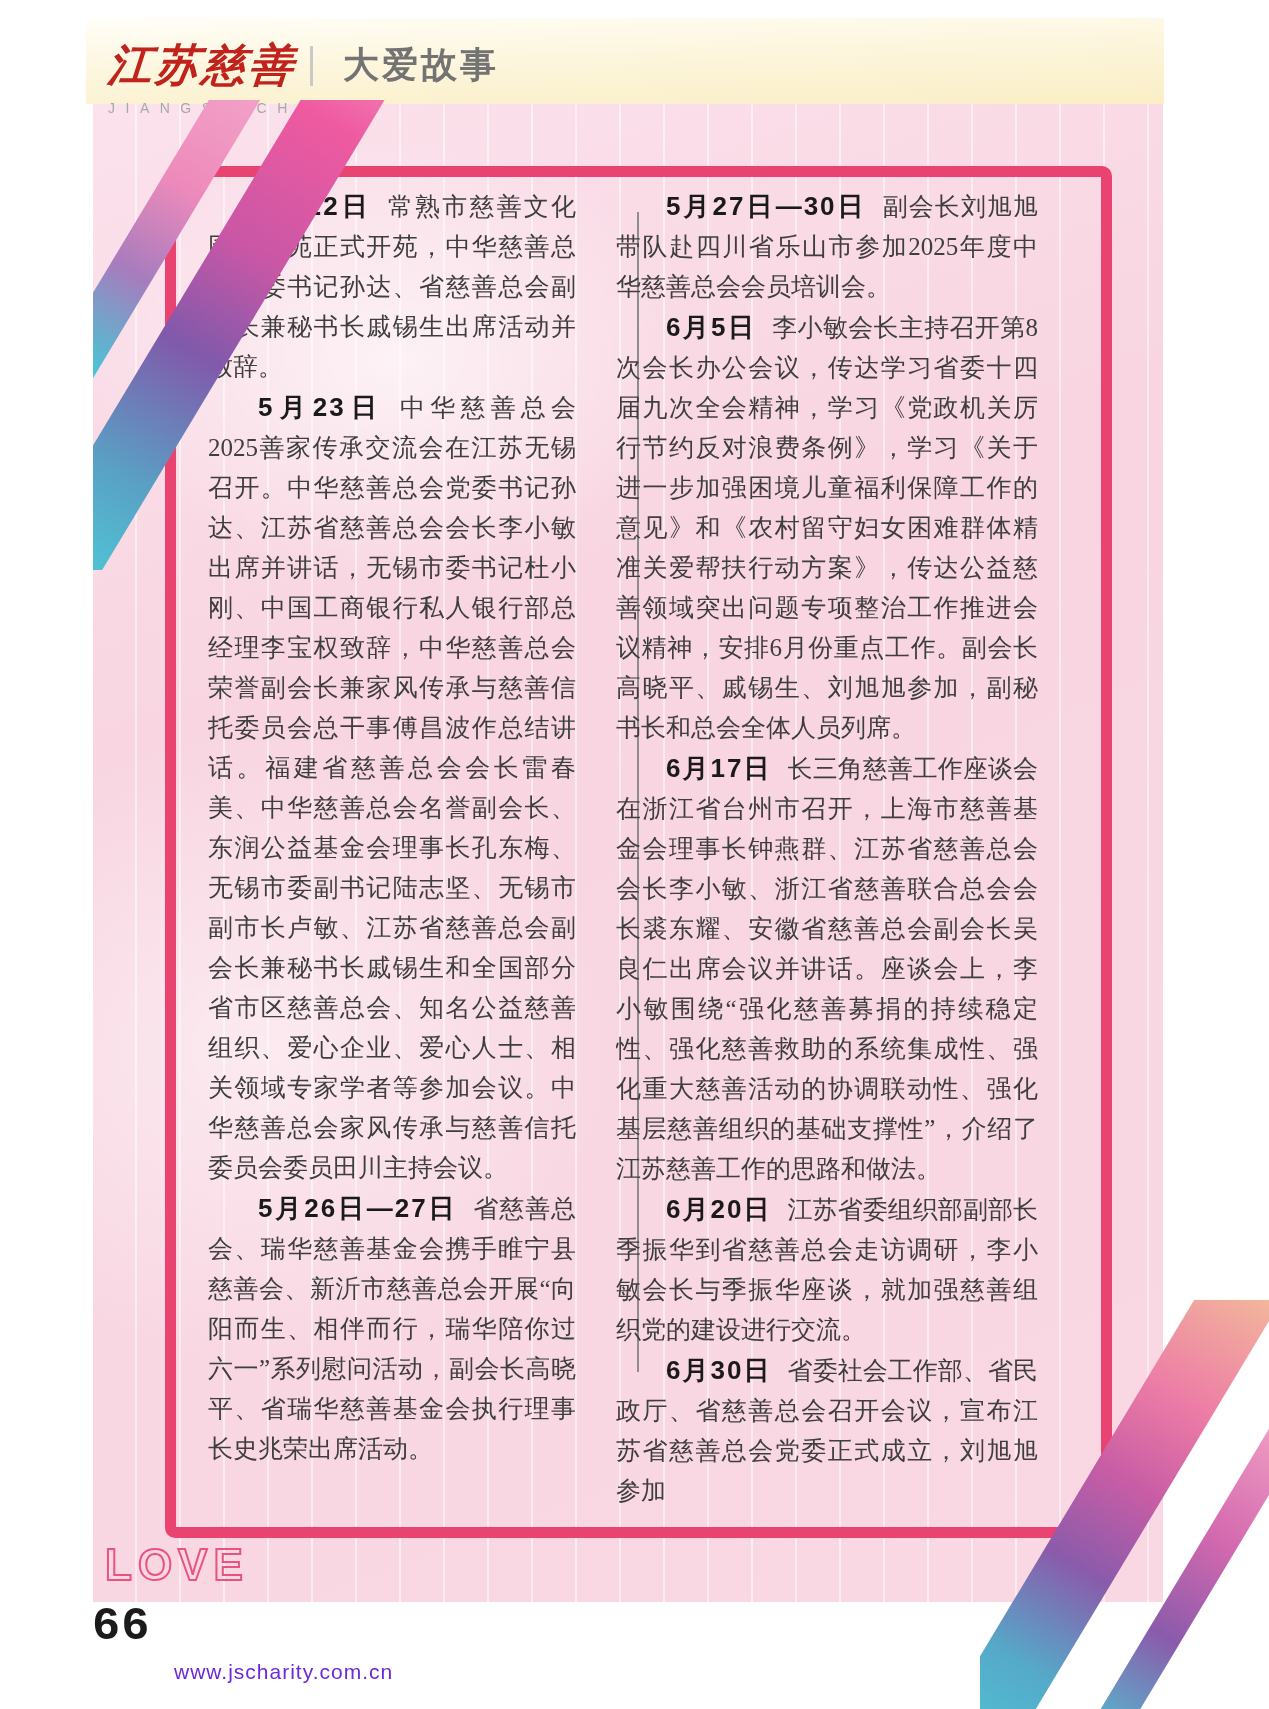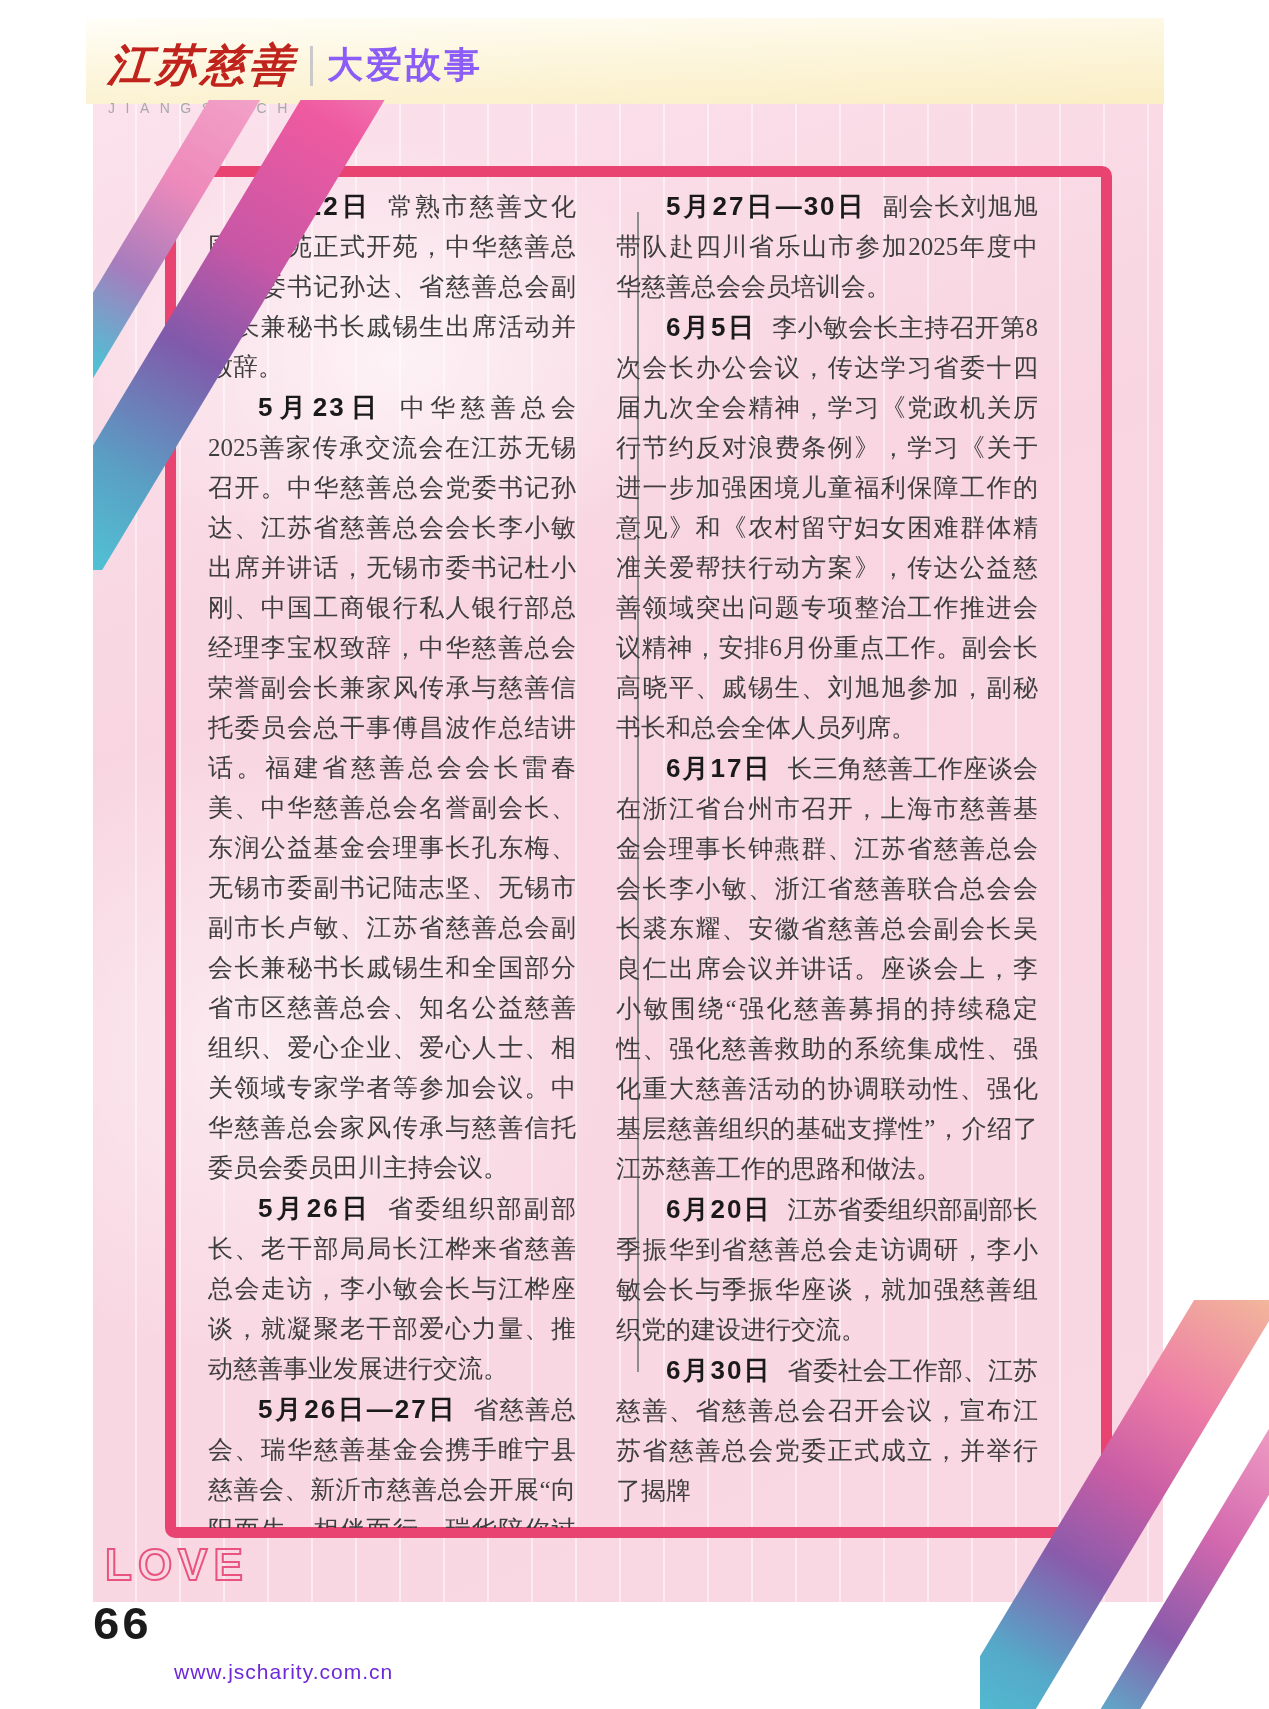--- a/index.html
+++ b/index.html
@@ -13,21 +13,21 @@
     background:linear-gradient(178deg,#fffef8 0%,#fdf6de 45%,#faeec5 100%);
     z-index:3;
   }
   .logo{position:absolute;left:108px;top:36px;z-index:4;}
   .logo-row{display:flex;align-items:center;gap:14px;}
   .logo-cn{
     font-family:"Liberation Serif", serif;font-style:italic;font-weight:bold;
     font-size:44px;color:#c0231c;letter-spacing:3px;transform:skewX(-4deg);
   }
   .logo-sep{width:3px;height:40px;background:#c9c9c9;}
-  .logo-section{font-size:36px;font-weight:bold;color:#8b5cf6;letter-spacing:3px;}
+  .logo-section{font-size:36px;font-weight:bold;color:#737373;letter-spacing:3px;margin-left:16px;}
   .logo-en{margin-top:5px;font-size:14px;color:#a8a8a8;letter-spacing:10.5px;}
   
   .panel{
     position:absolute;left:93px;top:100px;width:1070px;height:1502px;z-index:1;
     background:
       radial-gradient(ellipse 430px 320px at 300px 260px, rgba(255,255,255,.65), rgba(255,255,255,0) 70%),
       radial-gradient(ellipse 520px 460px at 170px 950px, rgba(255,255,255,.5), rgba(255,255,255,0) 70%),
       repeating-linear-gradient(90deg, rgba(255,255,255,0) 0 42px, rgba(255,255,255,.5) 42px 44px),
       linear-gradient(160deg,#fbe2ec 0%,#f8d5e1 35%,#f9d8e3 100%);
   }
@@ -102,29 +102,28 @@
 
 <div class="panel"></div>
 
 <div class="frame"></div>
 
 <div class="col-divider"></div>
 
 <div class="col col-left">
     <p class="para"><b class="date">5月22日</b><span>常熟市慈善文化园言子苑正式开苑，中华慈善总会党委书记孙达、省慈善总会副会长兼秘书长戚锡生出席活动并致辞。</span></p>
     <p class="para"><b class="date">5月23日</b><span>中华慈善总会2025善家传承交流会在江苏无锡召开。中华慈善总会党委书记孙达、江苏省慈善总会会长李小敏出席并讲话，无锡市委书记杜小刚、中国工商银行私人银行部总经理李宝权致辞，中华慈善总会荣誉副会长兼家风传承与慈善信托委员会总干事傅昌波作总结讲话。福建省慈善总会会长雷春美、中华慈善总会名誉副会长、东润公益基金会理事长孔东梅、无锡市委副书记陆志坚、无锡市副市长卢敏、江苏省慈善总会副会长兼秘书长戚锡生和全国部分省市区慈善总会、知名公益慈善组织、爱心企业、爱心人士、相关领域专家学者等参加会议。中华慈善总会家风传承与慈善信托委员会委员田川主持会议。</span></p>
-    <p class="para"><b class="date">5月26日</b><span>省委组织部副部长、老干部局局长江桦来省慈善总会走访，李小敏会长与江桦座谈，就凝聚老干部爱心力量、推动慈善事业发展进行交流。</span></p>
     <p class="para"><b class="date">5月26日—27日</b><span>省慈善总会、瑞华慈善基金会携手睢宁县慈善会、新沂市慈善总会开展“向阳而生、相伴而行，瑞华陪你过六一”系列慰问活动，副会长高晓平、省瑞华慈善基金会执行理事长史兆荣出席活动。</span></p>
   </div>
 <div class="col col-right">
     <p class="para"><b class="date">5月27日—30日</b><span>副会长刘旭旭带队赴四川省乐山市参加2025年度中华慈善总会会员培训会。</span></p>
     <p class="para"><b class="date">6月5日</b><span>李小敏会长主持召开第8次会长办公会议，传达学习省委十四届九次全会精神，学习《党政机关厉行节约反对浪费条例》，学习《关于进一步加强困境儿童福利保障工作的意见》和《农村留守妇女困难群体精准关爱帮扶行动方案》，传达公益慈善领域突出问题专项整治工作推进会议精神，安排6月份重点工作。副会长高晓平、戚锡生、刘旭旭参加，副秘书长和总会全体人员列席。</span></p>
     <p class="para"><b class="date">6月17日</b><span>长三角慈善工作座谈会在浙江省台州市召开，上海市慈善基金会理事长钟燕群、江苏省慈善总会会长李小敏、浙江省慈善联合总会会长裘东耀、安徽省慈善总会副会长吴良仁出席会议并讲话。座谈会上，李小敏围绕“强化慈善募捐的持续稳定性、强化慈善救助的系统集成性、强化重大慈善活动的协调联动性、强化基层慈善组织的基础支撑性”，介绍了江苏慈善工作的思路和做法。</span></p>
     <p class="para"><b class="date">6月20日</b><span>江苏省委组织部副部长季振华到省慈善总会走访调研，李小敏会长与季振华座谈，就加强慈善组织党的建设进行交流。</span></p>
-    <p class="para"><b class="date">6月30日</b><span>省委社会工作部、江苏慈善、省慈善总会召开会议，宣布江苏省慈善总会党委正式成立，并举行了揭牌</span></p>
+    <p class="para"><b class="date">6月30日</b><span>省委社会工作部、省民政厅、省慈善总会召开会议，宣布江苏省慈善总会党委正式成立，刘旭旭参加</span></p>
   </div>
 
 <div class="ribbon-tl">
   <div class="tl-band1"></div>
   <div class="tl-band2"></div>
 </div>
 <div class="ribbon-br">
   <div class="br-band1"></div>
   <div class="br-band2"></div>
 </div>

